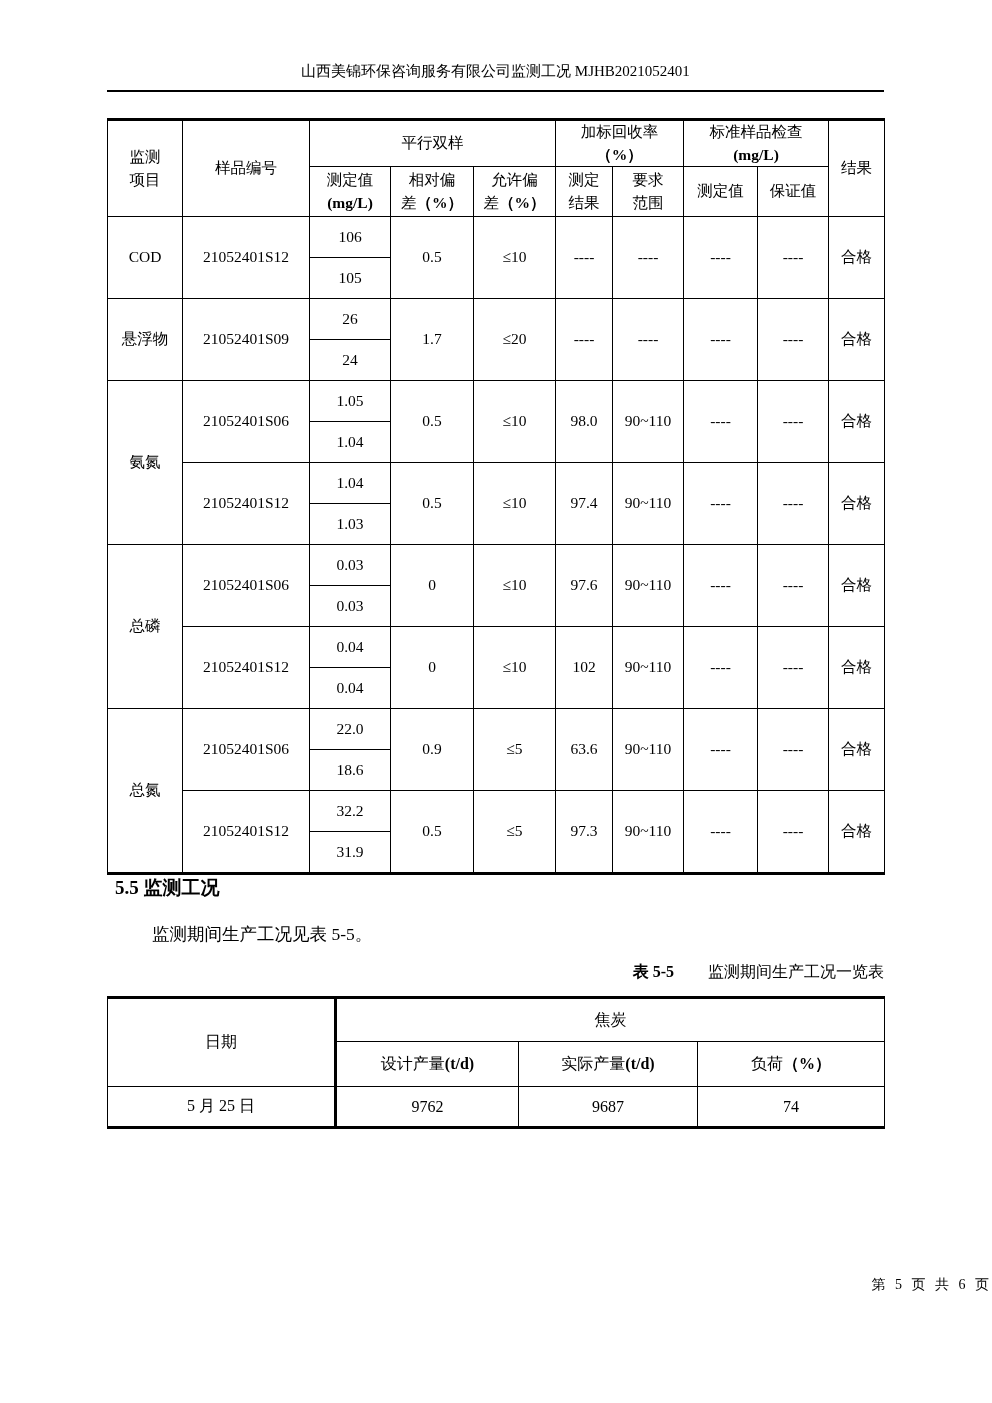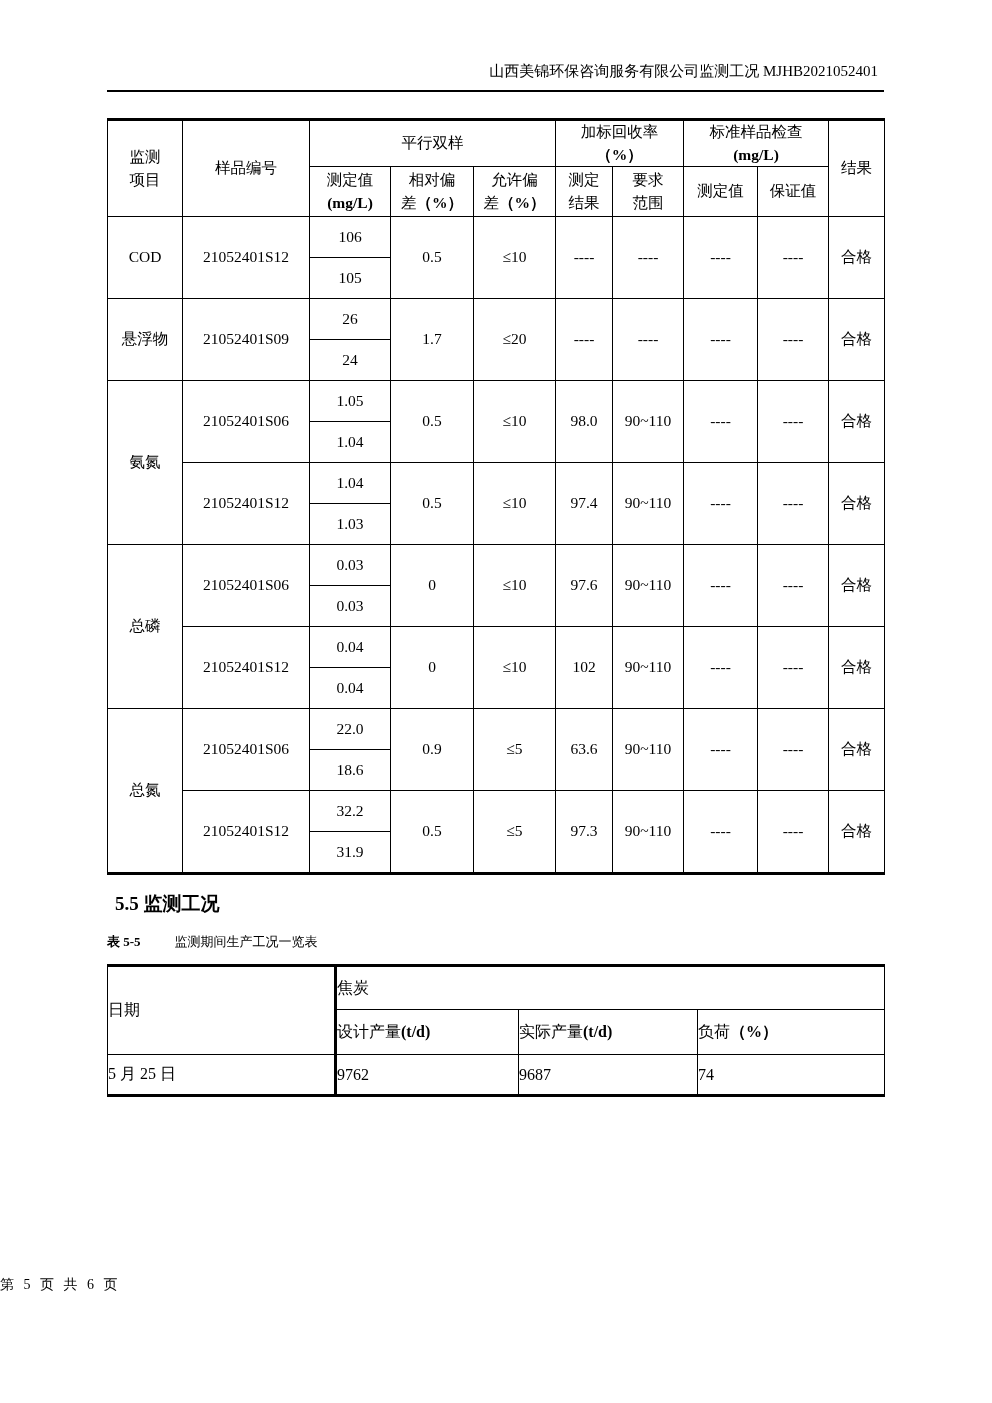--- a/index.html
+++ b/index.html
@@ -7,21 +7,21 @@
     width:992px; height:1403px;
     background:#ffffff; color:#000000;
     font-family:"Liberation Serif","DejaVu Serif",serif;
     position:relative;
   }
   .content { position:absolute; left:107px; top:0; width:777px; }
 
   
   .doc-header {
     margin-top:62px;
-    display:flex; justify-content:flex-end; align-items:flex-end;
+    display:flex; justify-content:center; align-items:flex-end;
     font-size:15px;
     padding:0 6px 9px 6px;
     border-bottom:2px solid #000;
   }
 
   
   table { border-collapse:collapse; table-layout:fixed; width:777px; }
   .qa-table { margin-top:26px; border-top:3px solid #000; border-bottom:3px solid #000; }
   .qa-table td {
     border:1px solid #000;
@@ -29,41 +29,41 @@
     font-size:15.5px; padding:0; line-height:1.45;
     overflow:hidden;
   }
   .qa-table tr.h1 td { height:45px; }
   .qa-table tr.h2 td { height:49px; }
   .qa-table tr.sub td { height:40px; }
   .b { font-weight:bold; }
   .ln { display:block; }
 
   
-  .section-heading { margin-top:16px; font-size:19px; font-weight:bold; padding-left:8px; }
+  .section-heading { font-size:19px; font-weight:bold; padding-left:8px; }
   .paragraph { margin-top:21px; font-size:17.5px; padding-left:45px; }
-  .table-caption { margin-top:16px; margin-bottom:13px; text-align:left; font-size:13px; }
+  .table-caption { margin-top:16px; margin-bottom:13px; text-align:right; font-size:16px; }
   .caption-gap { display:inline-block; width:34px; }
 
   
   .prod-table { border-top:3px solid #000; border-bottom:3px solid #000; }
   .prod-table td {
     border:1px solid #000;
-    vertical-align:middle;
+    text-align:center; vertical-align:middle;
     font-size:16px; padding:0;
   }
   .prod-table tr.r1 td { height:42px; }
   .prod-table tr.r2 td { height:44px; }
   .prod-table tr.r3 td { height:39px; }
   .thick-right { border-right:3px solid #000 !important; }
 
   
   .page-footer {
     position:absolute; top:1276px; left:0; width:992px;
-    text-align:left; font-size:14px; letter-spacing:3px;
+    text-align:right; font-size:14px; letter-spacing:3px;
   }
 </style>
 </head>
 <body>
 
 <div class="content">
 
   <div class="doc-header">
     <span>山西美锦环保咨询服务有限公司</span>
     <span>监测工况 MJHB2021052401</span>
@@ -250,20 +250,21 @@
           <td>31.9</td>
         </tr>
   </tbody>
     </table>
 
   <div class="section-heading">
     <span>5.5</span>
     <span>监测工况</span>
   </div>
 
+  <div class="paragraph">监测期间生产工况见表 5-5。</div>
 
   <div class="table-caption">
     <span class="b">表 5-5</span><span class="caption-gap"></span><span>监测期间生产工况一览表</span>
   </div>
 
   <table class="prod-table">
     <colgroup>
       <col style="width:228px">
         <col style="width:183px">
         <col style="width:179px">

